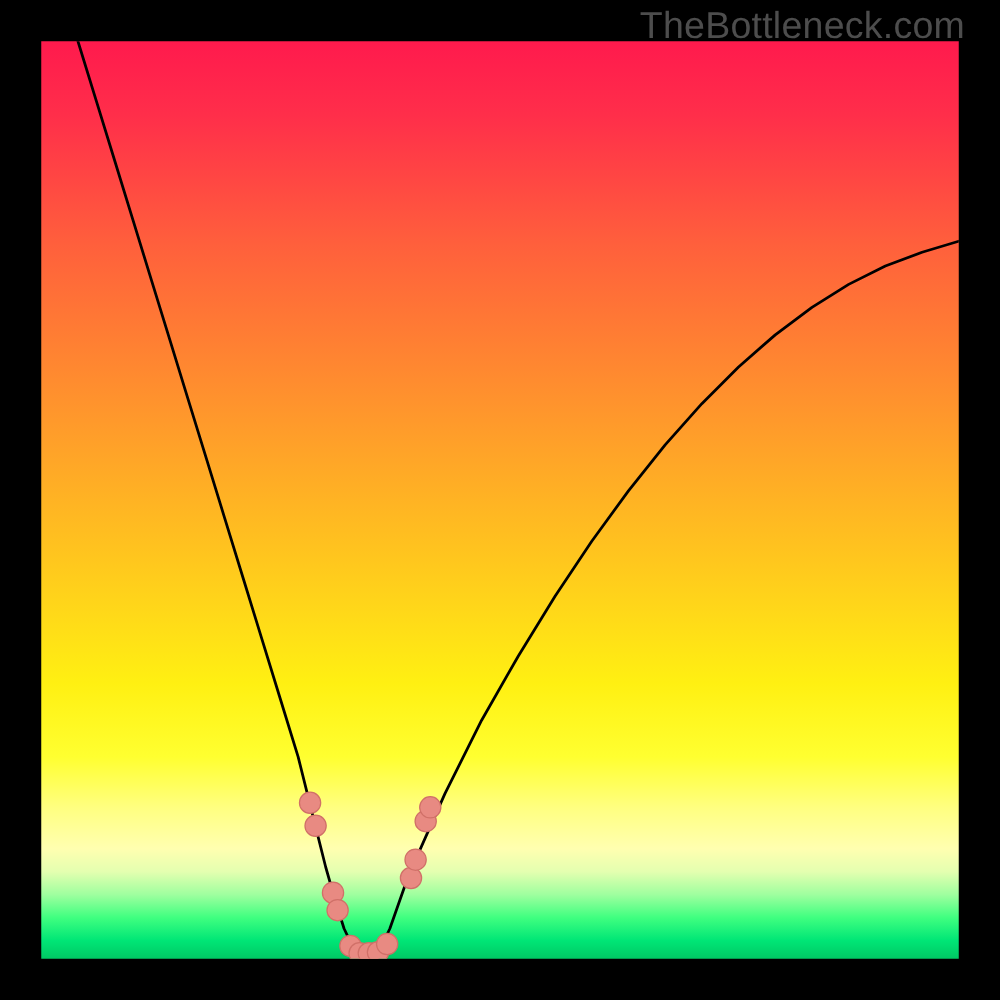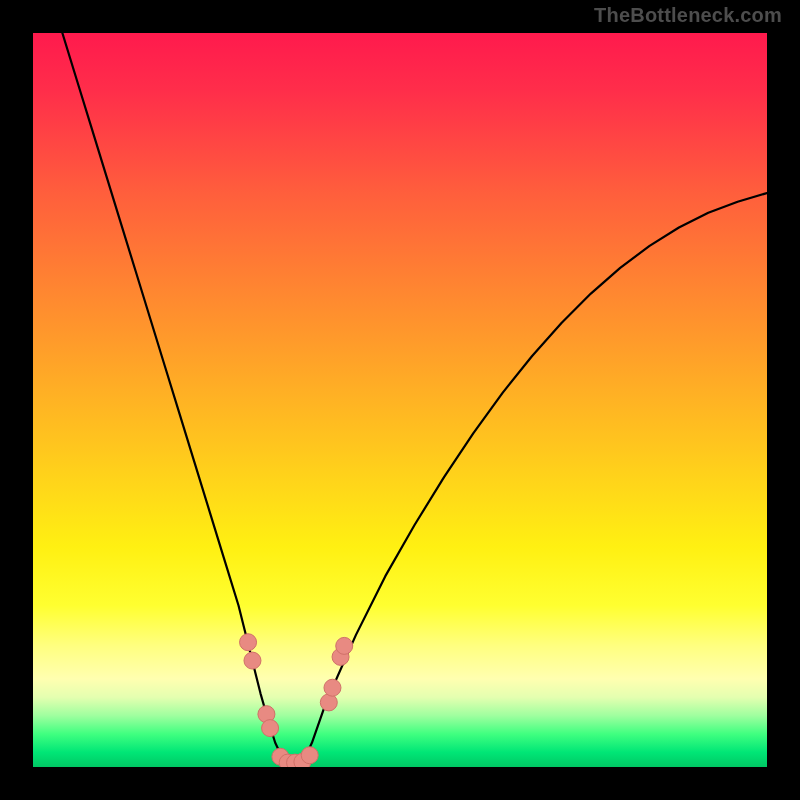--- a/index.html
+++ b/index.html
@@ -15,24 +15,24 @@
     position: absolute;
     top: 0;
     left: 0;
     width: 800px;
     height: 800px;
     background: #000;
   }
   .watermark {
     position: absolute;
     top: 4px;
-    right: 18px;
+    right: 28px;
     color: #4d4d4d;
-    font-size: 20px;
-    font-weight: 700;
+    font-size: 30px;
+    font-weight: 400;
     letter-spacing: 0.2px;
     z-index: 50;
   }
   svg.plot {
     position: absolute;
     top: 0;
     left: 0;
   }
 </style>
 </head>

